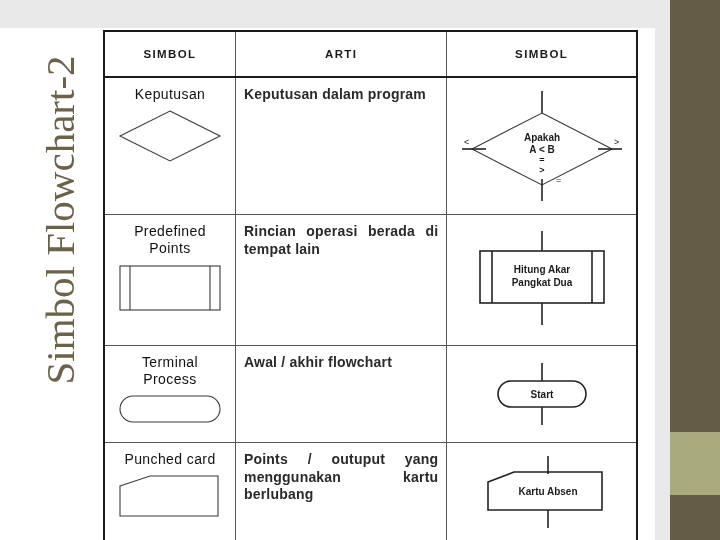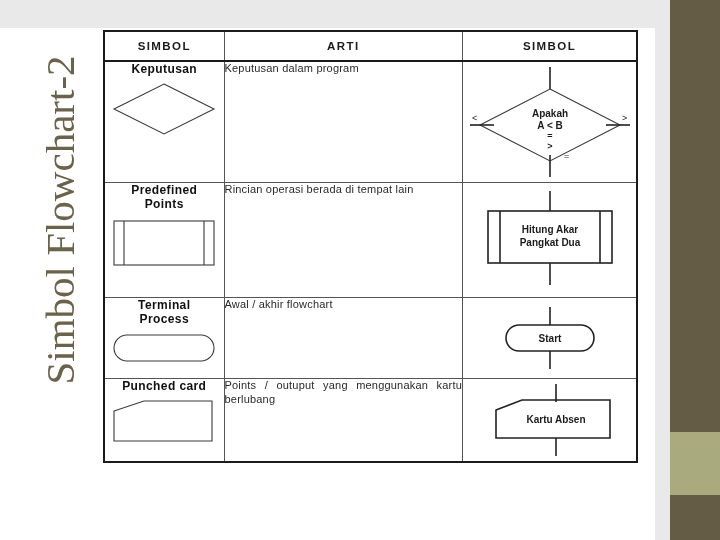--- a/index.html
+++ b/index.html
@@ -29,40 +29,40 @@
     letter-spacing:0px;white-space:nowrap;
   }
 
   
   .tbl{
     position:absolute;left:103px;top:30px;width:535px;
     border-collapse:collapse;
     border:2px solid #1b1b1b;
     background:#ffffff;
   }
-  .tbl td,.tbl th{border:1px solid #555;padding:0;vertical-align:top;}
+  .tbl td,.tbl th{border:1px solid #555;padding:8px;vertical-align:top;}
   .tbl thead th{border-bottom:2px solid #1b1b1b;height:28px;vertical-align:middle;}
   .th-txt{
     font-size:11.5px;font-weight:bold;color:#1b1b1b;
     letter-spacing:1.4px;text-align:center;
   }
   .c-symbol{width:119px;}
   .c-arti{width:243px;}
   .c-contoh{width:173px;}
 
   .sym-cell{position:relative;padding:8px 6px 6px 6px;}
   .sym-name{
-    font-size:12px;font-weight:bold;color:#111;
+    font-size:14px;font-weight:normal;color:#111;
     text-align:center;line-height:1.18;letter-spacing:.4px;
     margin-bottom:6px;
   }
   .arti-cell{padding:14px 10px 8px 10px;}
   .arti-txt{
-    font-size:11px;color:#2a2a2a;line-height:1.25;
-    text-align:justify;letter-spacing:.2px;
+    font-size:14px;color:#2a2a2a;line-height:1.25;
+    text-align:justify;letter-spacing:.2px;font-weight:bold;
   }
   .ex-cell{position:relative;padding:0;}
 
   
   .r1 td{height:120px;}
   .r2 td{height:114px;}
   .r3 td{height:86px;}
   .r4 td{height:80px;}
   .r5 td{height:82px;}
 

